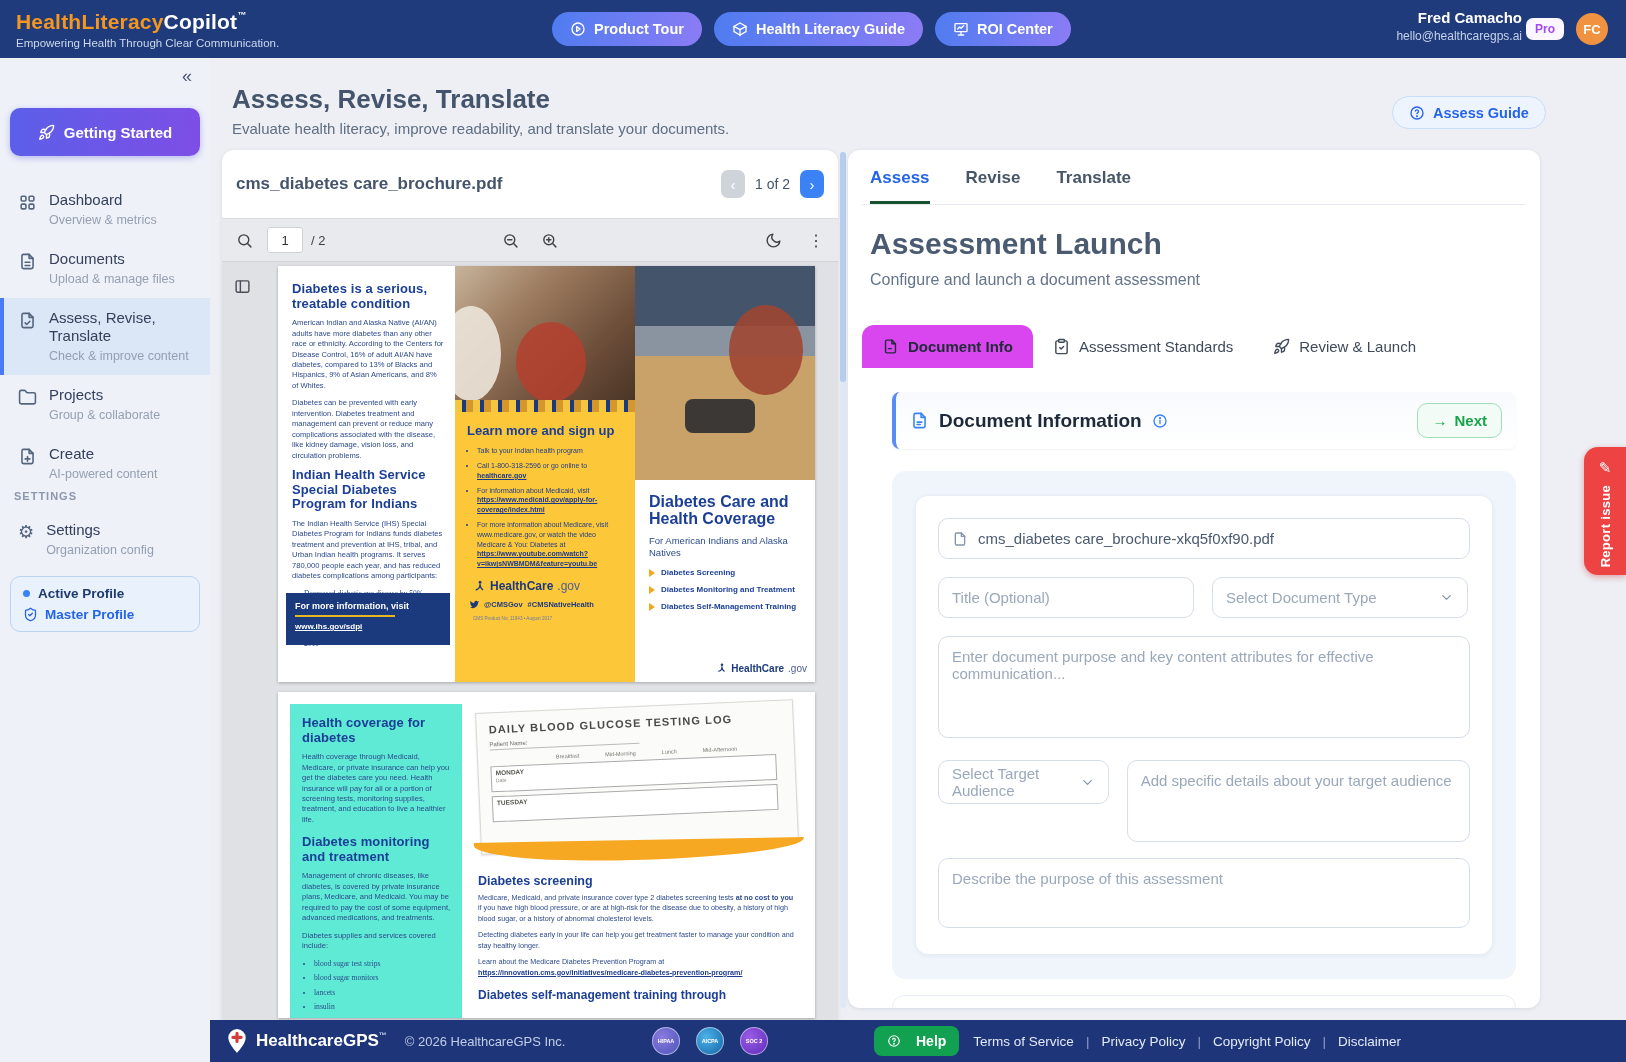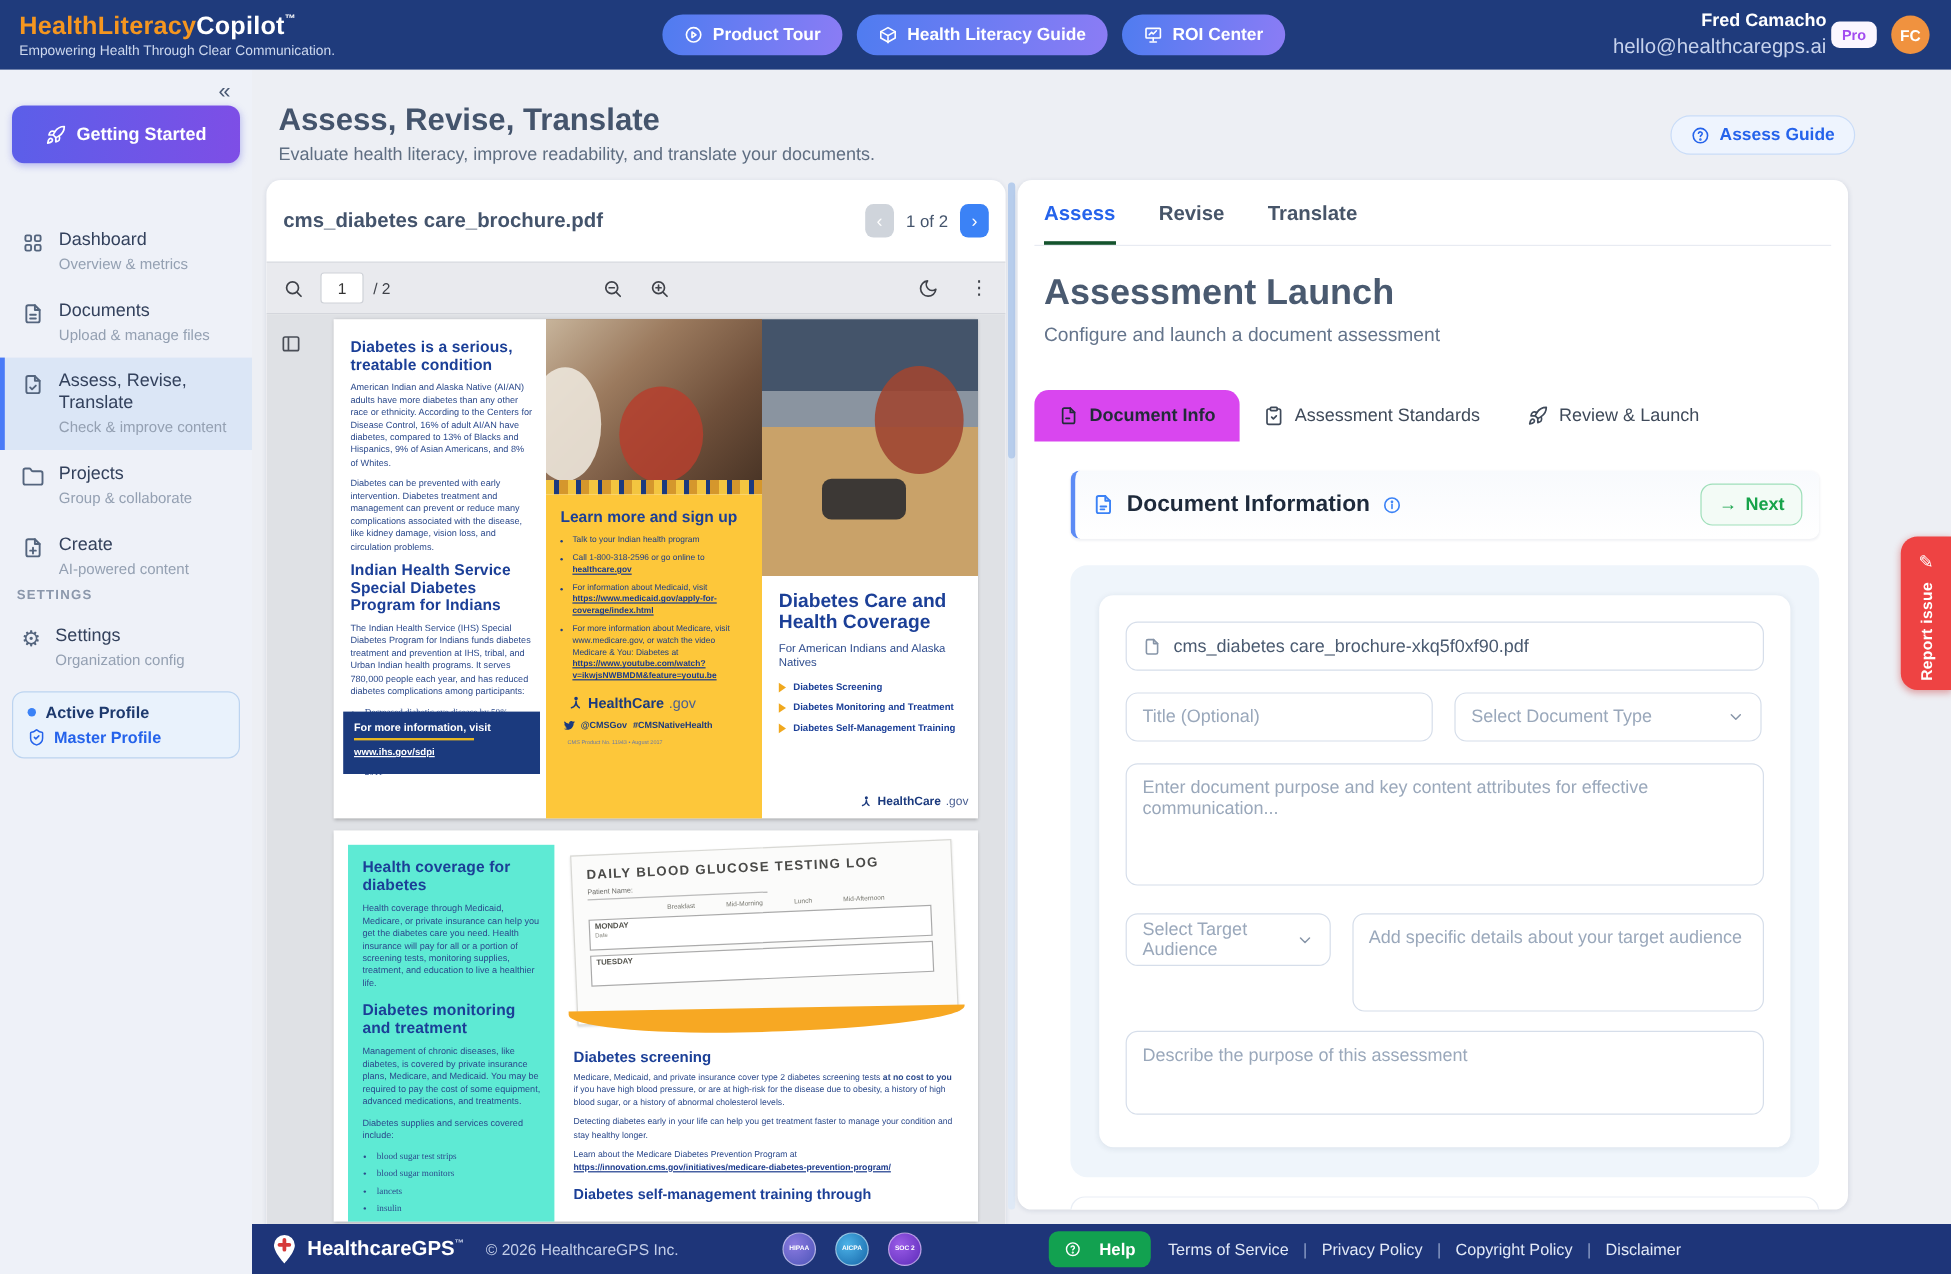--- a/index.html
+++ b/index.html
@@ -14,28 +14,28 @@
   .brand-line { font-size:21px; font-weight:bold; letter-spacing:.2px; }
   .brand-orange { color:#f5961f; }
   .brand-white { color:#ffffff; }
   .brand-tm { color:#ffffff; font-size:9px; vertical-align:top; }
   .tagline { color:#cdd8ee; font-size:11.5px; margin-top:3px; }
   .topnav { position:absolute; left:552px; top:12px; display:flex; gap:12px; }
   .pill { height:34px; border-radius:17px; display:flex; align-items:center; gap:8px; padding:0 18px;
           background:linear-gradient(100deg,#4f7cf0,#8b7cf5); color:#fff; font-size:14.5px; font-weight:bold; cursor:pointer; }
   .userblock { position:absolute; right:104px; top:9px; text-align:right; color:#fff; }
   .username { font-size:15px; font-weight:bold; }
-  .useremail { font-size:17px; color:#c6d2ec; margin-top:3px; }
+  .useremail { font-size:12px; color:#c6d2ec; margin-top:3px; }
   .probadge { position:absolute; right:62px; top:18px; background:#fbf6ff; color:#a24bf0; font-size:12px; font-weight:bold; padding:4px 9px; border-radius:7px; }
   .avatar { position:absolute; right:18px; top:13px; width:32px; height:32px; border-radius:50%; background:#f0923f; color:#fff; font-size:13px; font-weight:bold; display:flex; align-items:center; justify-content:center; }
 
   
   .sidebar { position:absolute; left:0; top:58px; width:210px; height:1004px; background:#eef1f8; z-index:20; }
   .collapse { position:absolute; right:18px; top:8px; font-size:18px; color:#4b5a74; cursor:pointer; }
-  .gs-btn { position:absolute; left:10px; top:30px; width:190px; height:48px; border-radius:10px;
+  .gs-btn { position:absolute; left:10px; top:50px; width:190px; height:48px; border-radius:10px;
             background:linear-gradient(95deg,#5b5fe9,#7e4ee6); color:#fff; font-size:15px; font-weight:bold;
             display:flex; align-items:center; justify-content:center; gap:9px; cursor:pointer; box-shadow:0 2px 6px rgba(80,80,220,.35); }
   .nav { position:absolute; left:0; top:122px; width:210px; }
   .nav-item { display:flex; gap:12px; padding:11px 0 11px 18px; align-items:flex-start; cursor:pointer; position:relative; }
   .nav-item .nico { margin-top:2px; color:#54657e; flex:0 0 auto; }
   .nav-label { font-size:15px; color:#33415c; line-height:1.25; }
   .nav-sub { font-size:12.5px; color:#94a0b2; margin-top:3px; line-height:1.2; }
   .nav-item.active { background:#dbe6f6; }
   .nav-item.active::before { content:""; position:absolute; left:0; top:0; bottom:0; width:4px; background:#4a7bf7; }
   .settings-head { position:absolute; left:14px; top:432px; font-size:11px; font-weight:bold; letter-spacing:1px; color:#8b97ab; }

